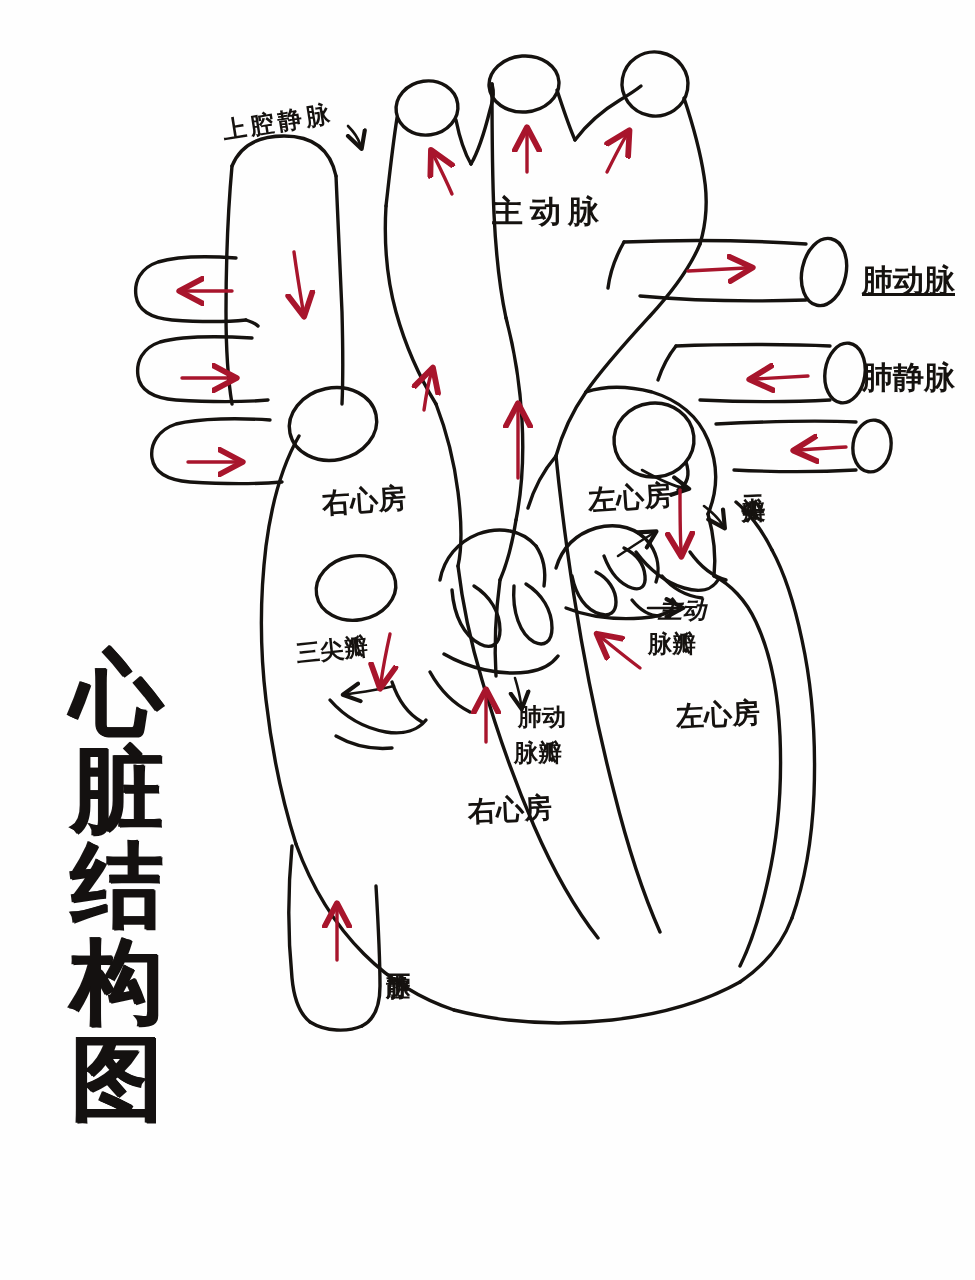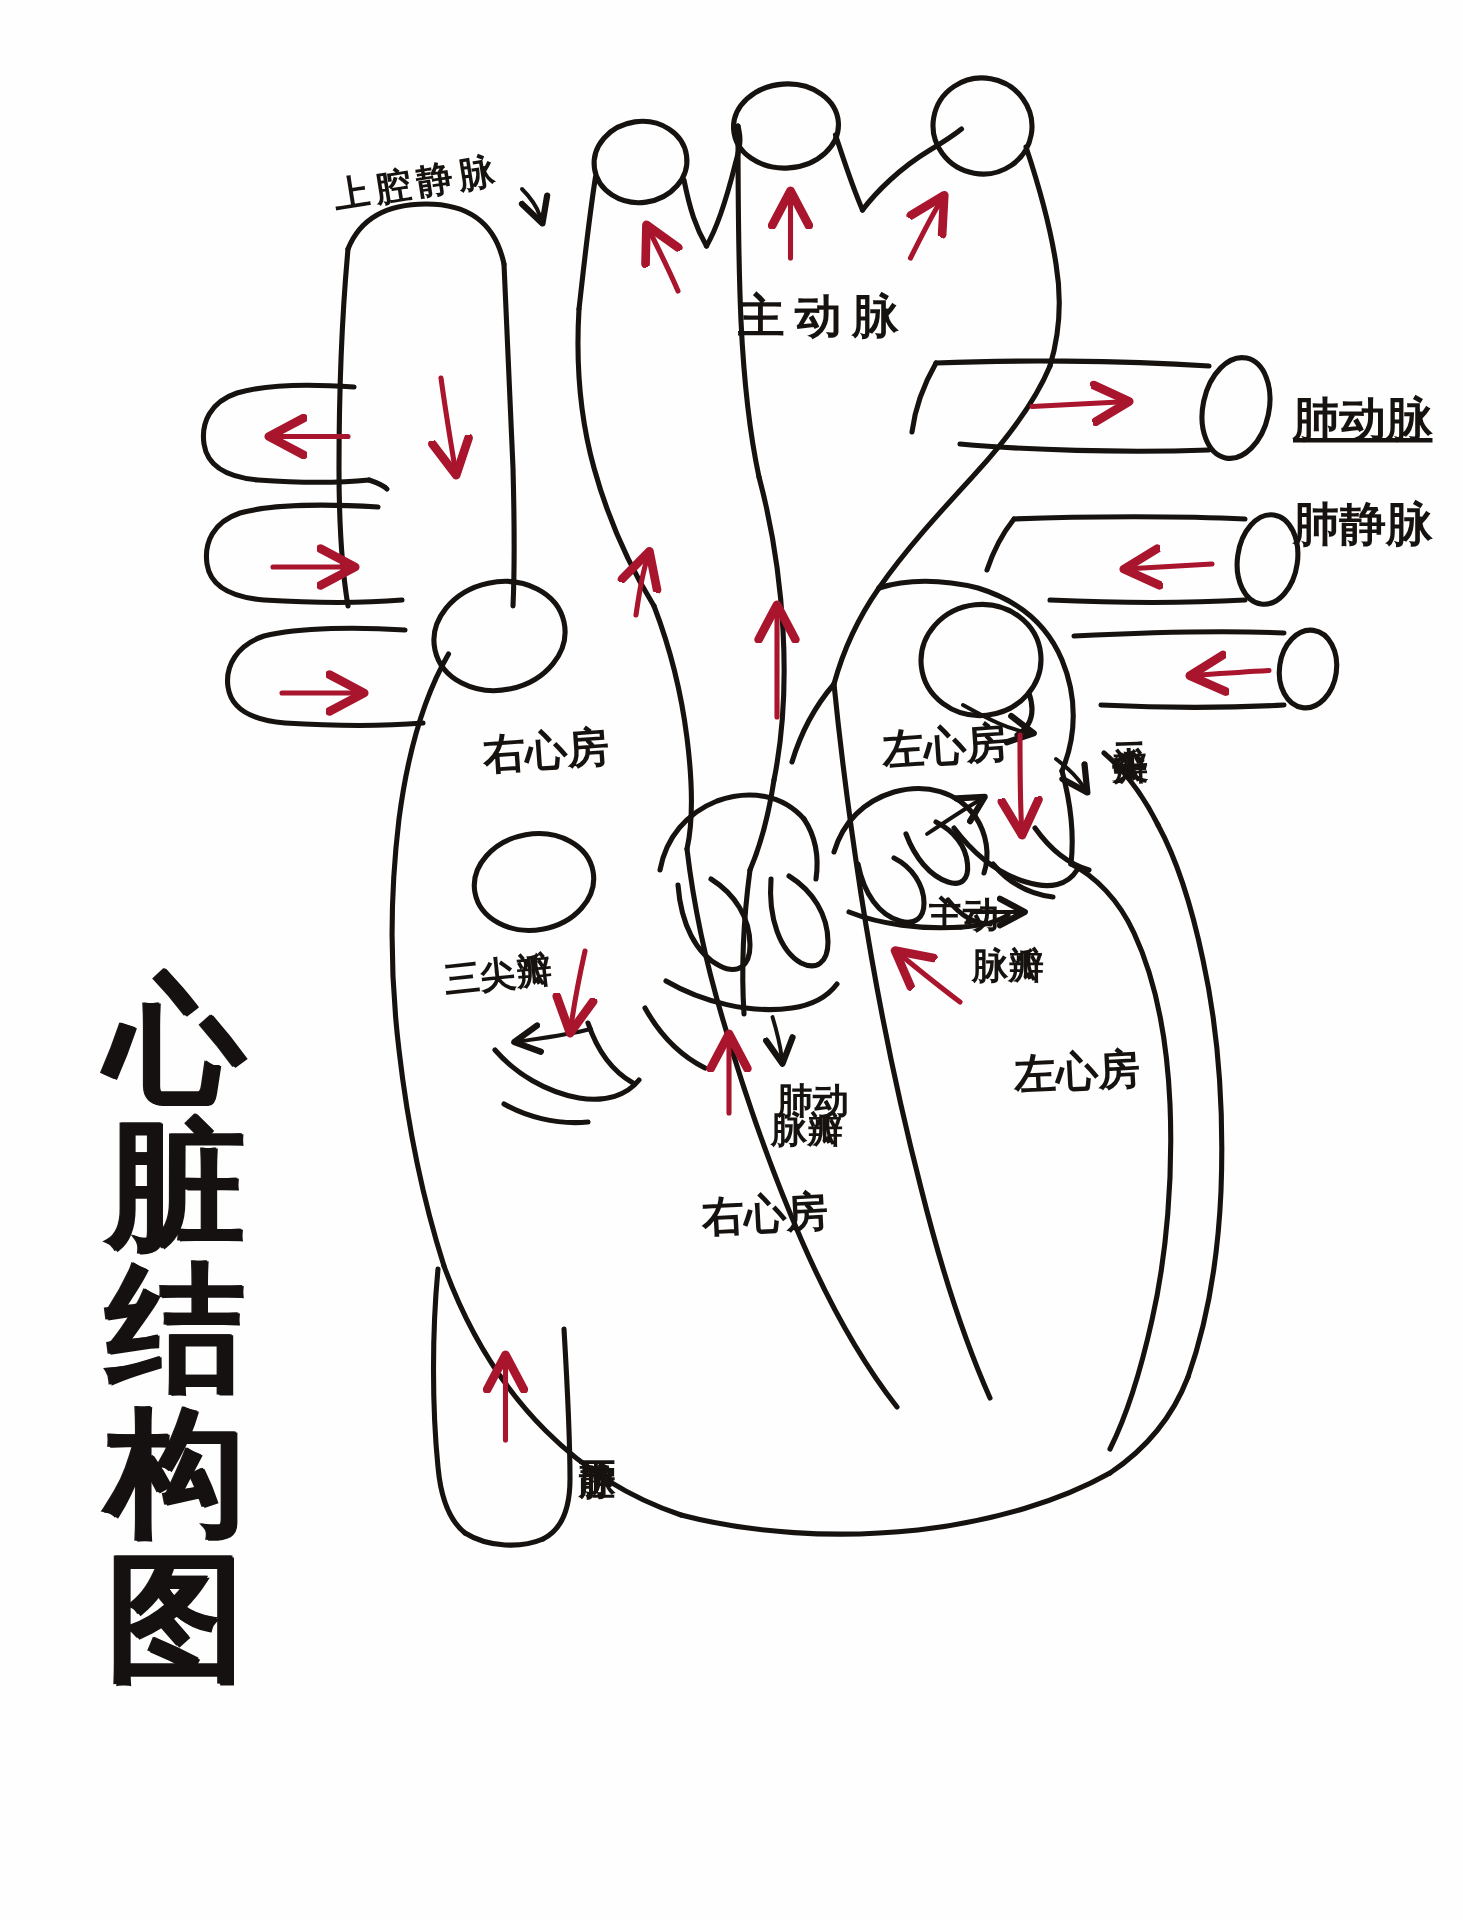--- a/index.html
+++ b/index.html
@@ -281,34 +281,34 @@
     <div class="title-char">构</div>
     <div class="title-char">图</div>
   </div>
 
   <div class="lbl md rot-n9 spaced4" style="left:222px; top:108px;">上腔静脉</div>
 
   <div class="lbl xl spaced" style="left:492px; top:193px;">主动脉</div>
 
   <div class="lbl xl" style="left:862px; top:262px;text-decoration:underline;">肺动脉</div>
 
-  <div class="lbl xl" style="left:862px; top:332px;">肺静脉</div>
+  <div class="lbl xl" style="left:862px; top:359px;">肺静脉</div>
 
   <div class="lbl lg rot-n4" style="left:322px; top:484px;">右心房</div>
 
   <div class="lbl lg rot-n4" style="left:588px; top:481px;">左心房</div>
 
   <div class="lbl md vert rot-n2" style="left:740px; top:478px;">二尖瓣</div>
 
   <div class="lbl md rot-n6" style="left:296px; top:636px;">三尖瓣</div>
 
-  <div class="lbl md" style="left:618px; top:596px;">主动</div>
+  <div class="lbl md" style="left:658px; top:596px;font-style:italic;">主动</div>
   <div class="lbl md" style="left:648px; top:630px;">脉瓣</div>
 
-  <div class="lbl md" style="left:518px; top:720px;">肺动</div>
+  <div class="lbl md" style="left:518px; top:703px;">肺动</div>
   <div class="lbl md" style="left:514px; top:739px;">脉瓣</div>
 
   <div class="lbl lg rot-n3" style="left:676px; top:698px;">左心房</div>
 
   <div class="lbl lg rot-n3" style="left:468px; top:793px;">右心房</div>
 
   <div class="lbl md vert" style="left:386px; top:955px;">下腔静脉</div>
 
 </div>
 

